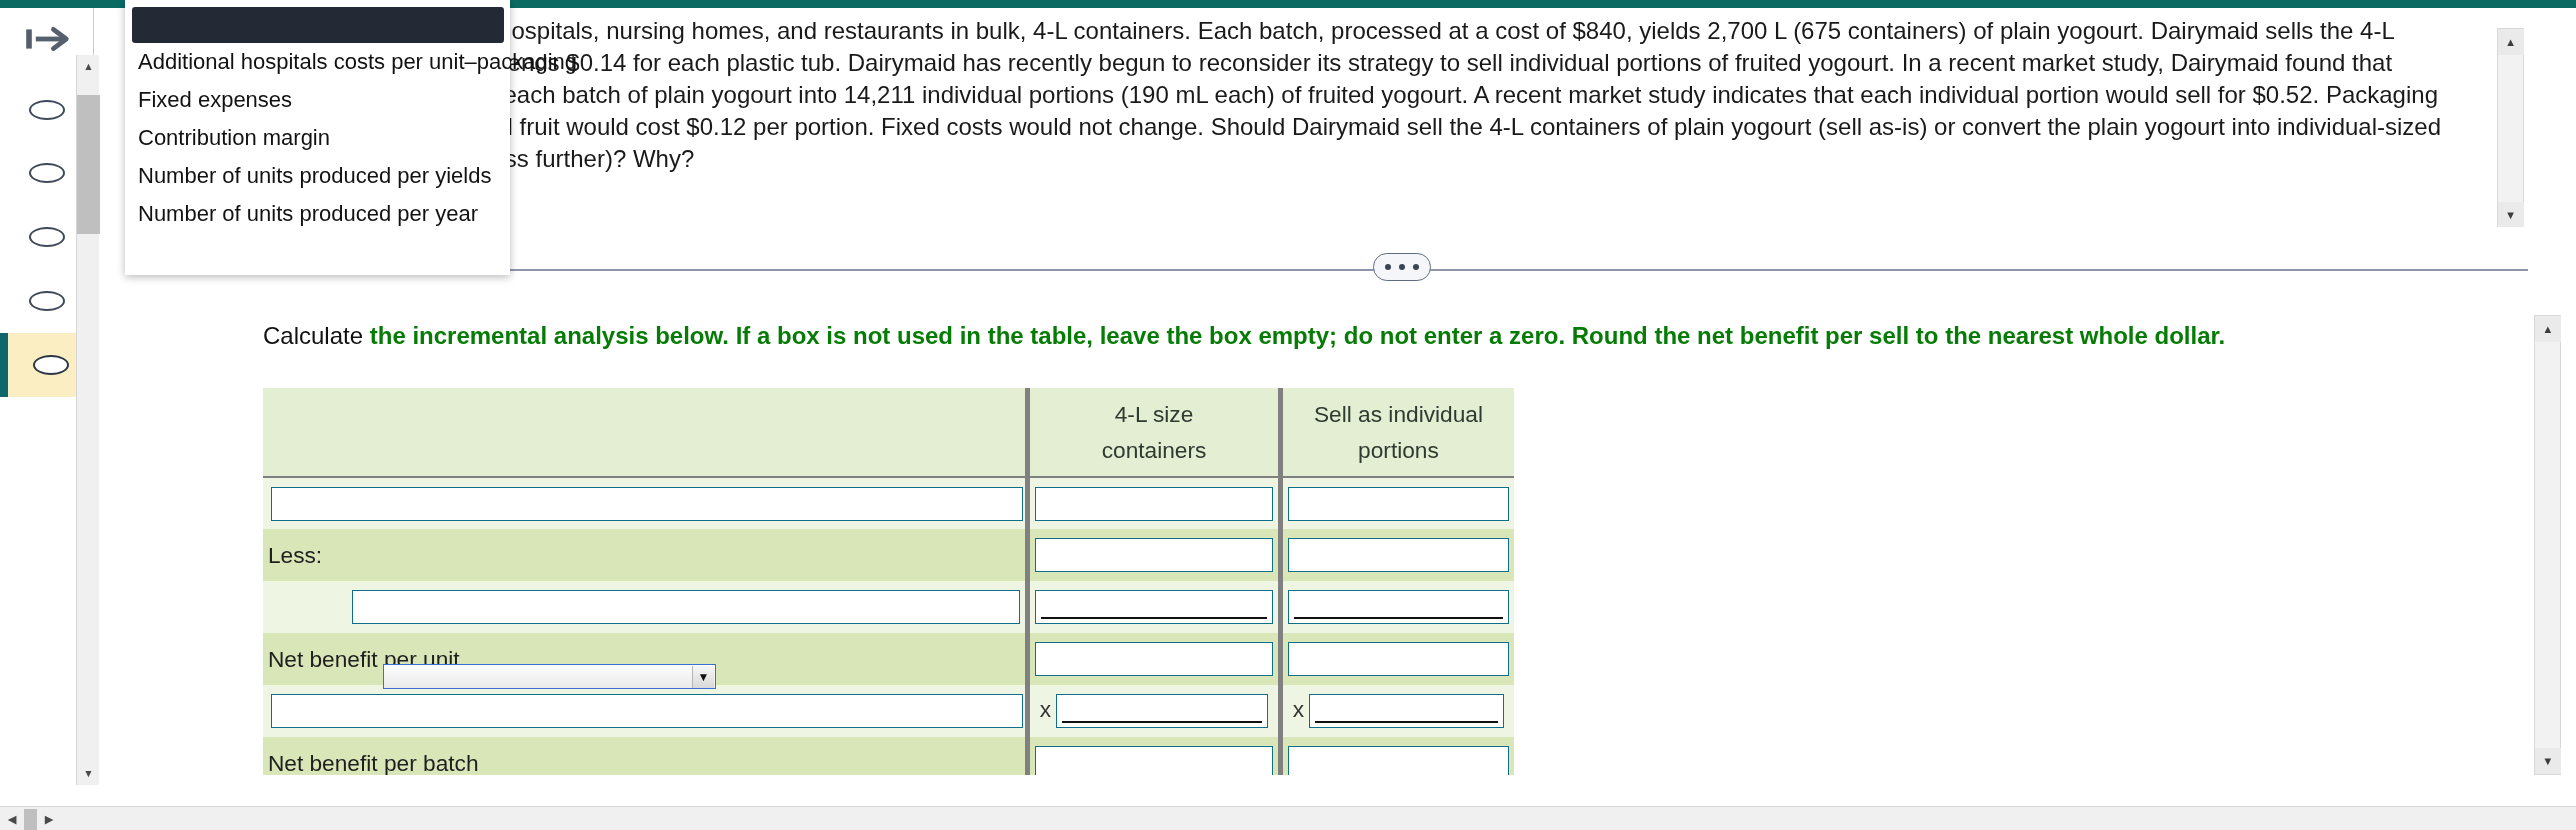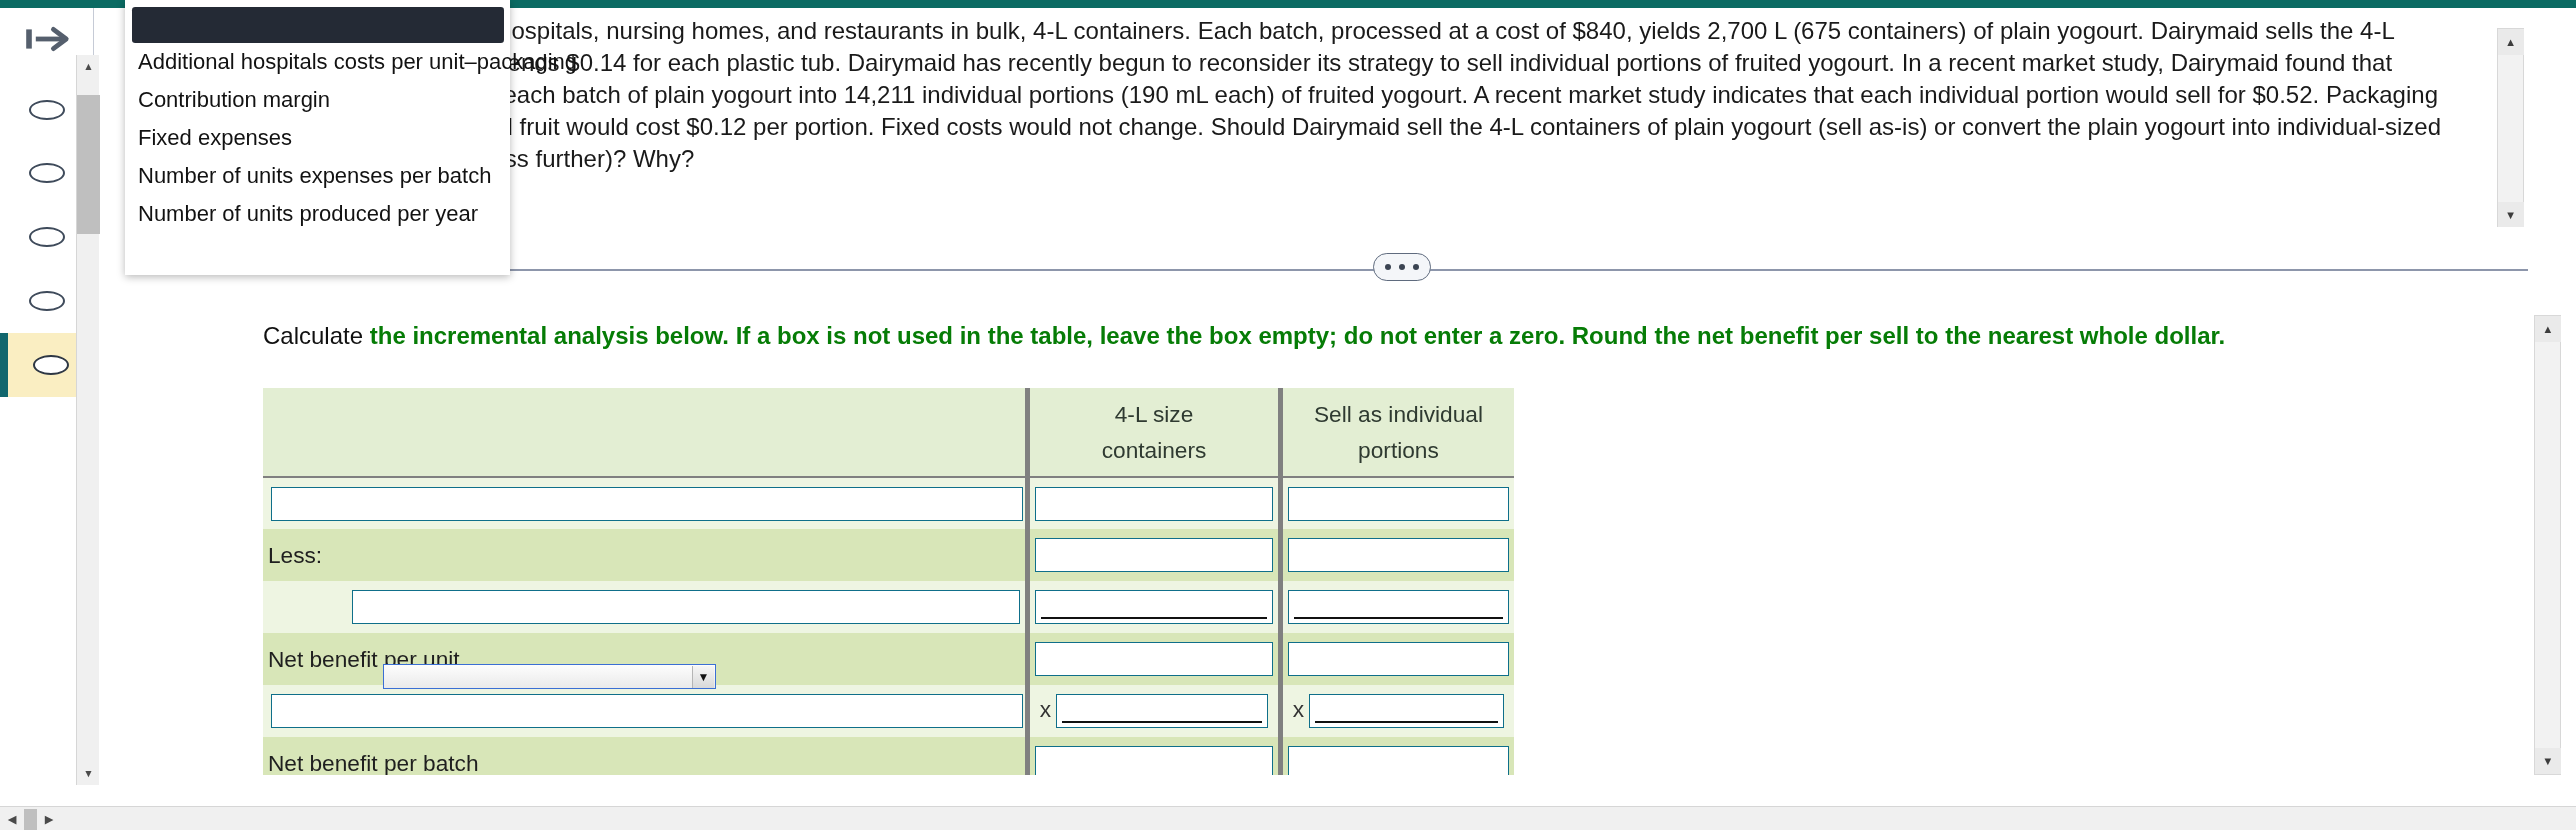--- a/index.html
+++ b/index.html
@@ -390,23 +390,23 @@
 
     <div class="tscroll">
       <div class="sb-arrow up">▲</div>
       <div class="sb-arrow down">▼</div>
     </div>
   </div>
 
   <div class="dropdown">
     <div class="dd-item selected"></div>
     <div class="dd-item">Additional hospitals costs per unit–packaging</div>
+    <div class="dd-item">Fixed expenses</div>
     <div class="dd-item">Contribution margin</div>
-    <div class="dd-item">Fixed expenses</div>
-    <div class="dd-item">Number of units expenses per batch</div>
+    <div class="dd-item">Number of units produced per yields</div>
     <div class="dd-item">Number of units produced per year</div>
   </div>
 
   <div class="hscroll">
     <div class="lbtn">◀</div>
     <div class="hthumb"></div>
     <div class="rbtn">▶</div>
   </div>
 
 </div>

